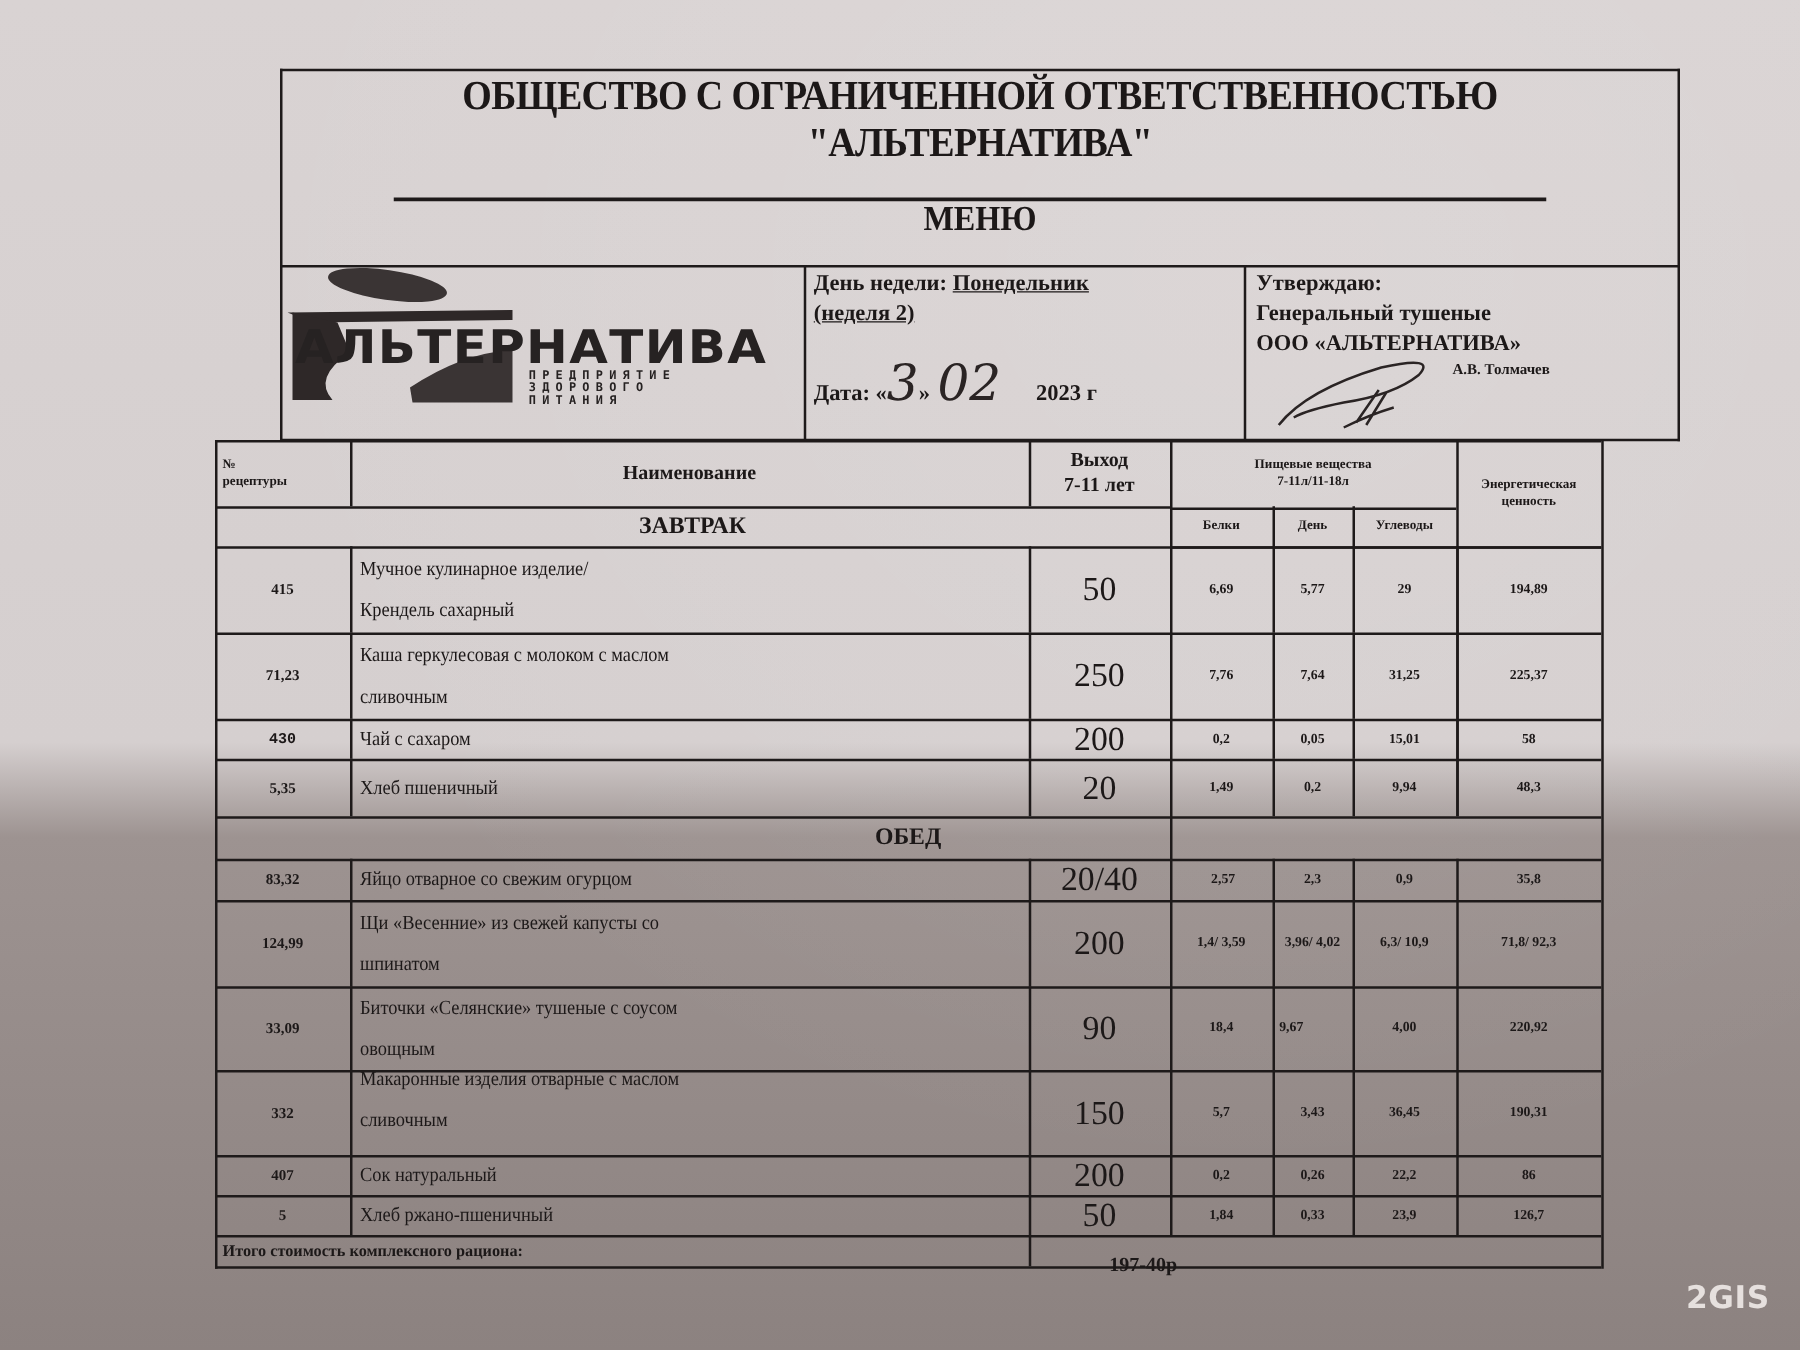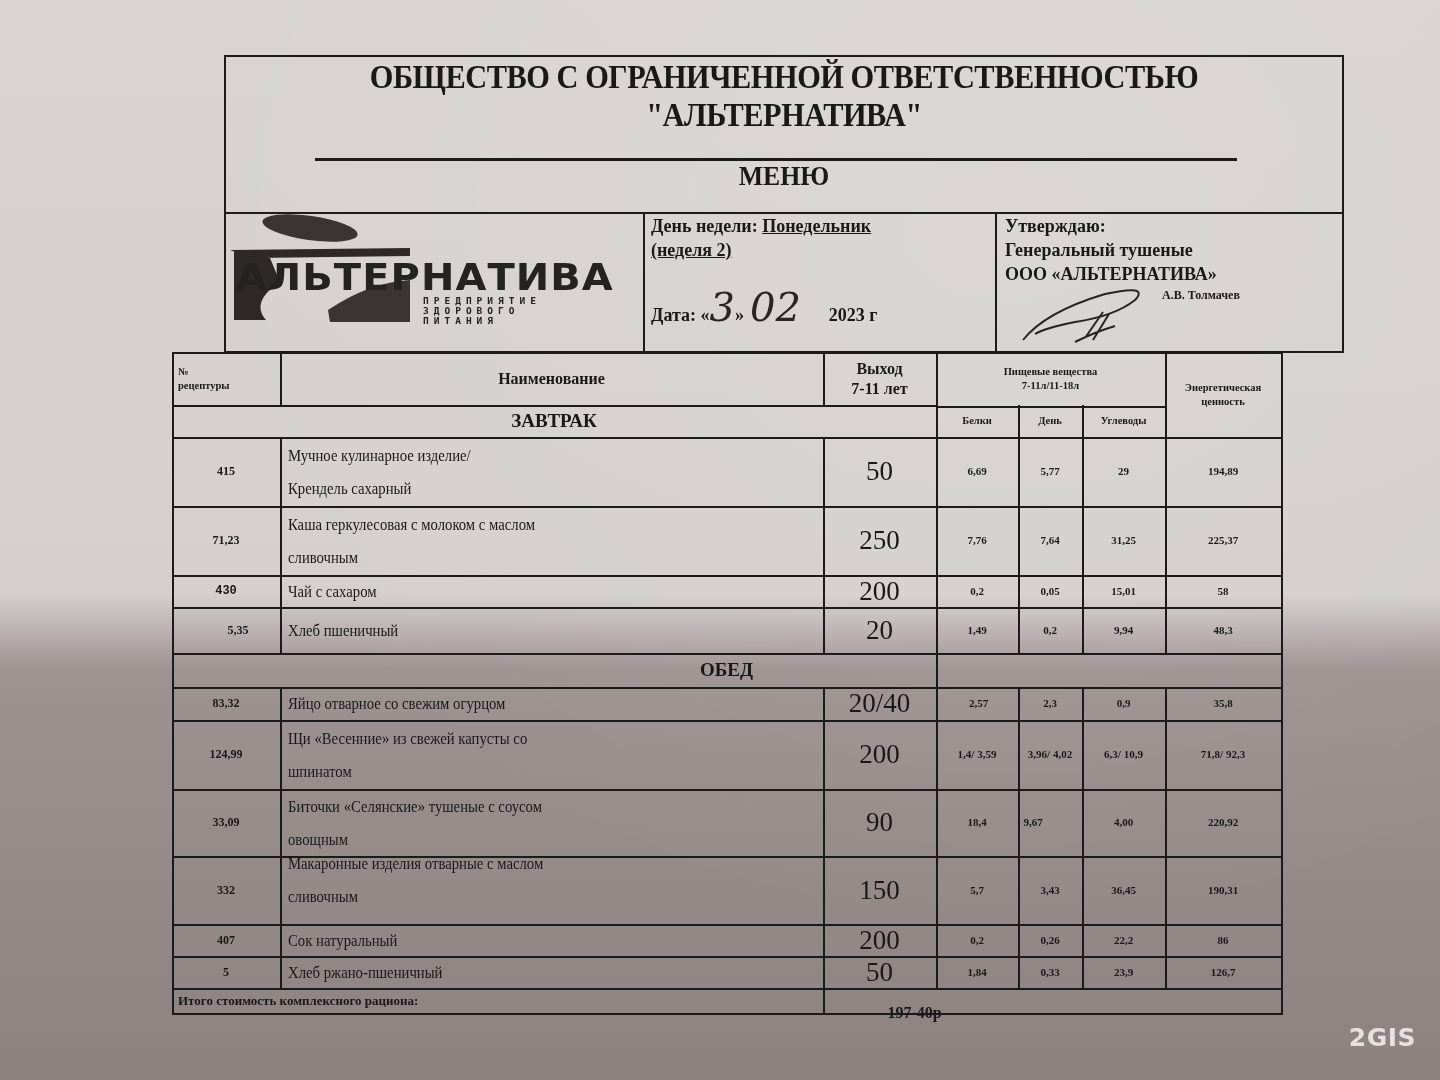--- a/index.html
+++ b/index.html
@@ -203,21 +203,21 @@
     <div class="cell c-nut" style="left: 936px; top: 575px; width: 82px; height: 32px;">0,2</div>
     <div class="cell c-nut" style="left: 1018px; top: 575px; width: 64px; height: 32px;">0,05</div>
     <div class="cell c-nut" style="left: 1082px; top: 575px; width: 83px; height: 32px;">15,01</div>
     <div class="cell c-nut" style="left: 1165px; top: 575px; width: 116px; height: 32px;">58</div>
     <div class="line" style="left: 280px; top: 575px; width: 2px; height: 32px;"></div>
     <div class="line" style="left: 823px; top: 575px; width: 2px; height: 32px;"></div>
     <div class="line" style="left: 1018px; top: 575px; width: 2px; height: 32px;"></div>
     <div class="line" style="left: 1082px; top: 575px; width: 2px; height: 32px;"></div>
     <div class="line" style="left: 1165px; top: 575px; width: 2px; height: 32px;"></div>
     <div class="line" style="left: 172px; top: 607px; width: 1109px; height: 2px;"></div>
-    <div class="cell c-num" style="left: 184px; top: 607px; width: 108px; height: 46px; border-radius: 10px;">5,35</div>
+    <div class="cell c-num" style="left: 172px; top: 607px; width: 108px; height: 46px; border-radius: 10px;">5,35</div>
     <div class="cell c-name" style="left: 280px; top: 607px; width: 543px; height: 46px;">
       <div style="transform:scaleX(0.92);transform-origin:left;white-space:nowrap;">
         <div>Хлеб пшеничный</div>
       </div>
     </div>
     <div class="cell c-yield" style="left: 823px; top: 607px; width: 113px; height: 46px;">20</div>
     <div class="cell c-nut" style="left: 936px; top: 607px; width: 82px; height: 46px;">1,49</div>
     <div class="cell c-nut" style="left: 1018px; top: 607px; width: 64px; height: 46px;">0,2</div>
     <div class="cell c-nut" style="left: 1082px; top: 607px; width: 83px; height: 46px;">9,94</div>
     <div class="cell c-nut" style="left: 1165px; top: 607px; width: 116px; height: 46px;">48,3</div>

